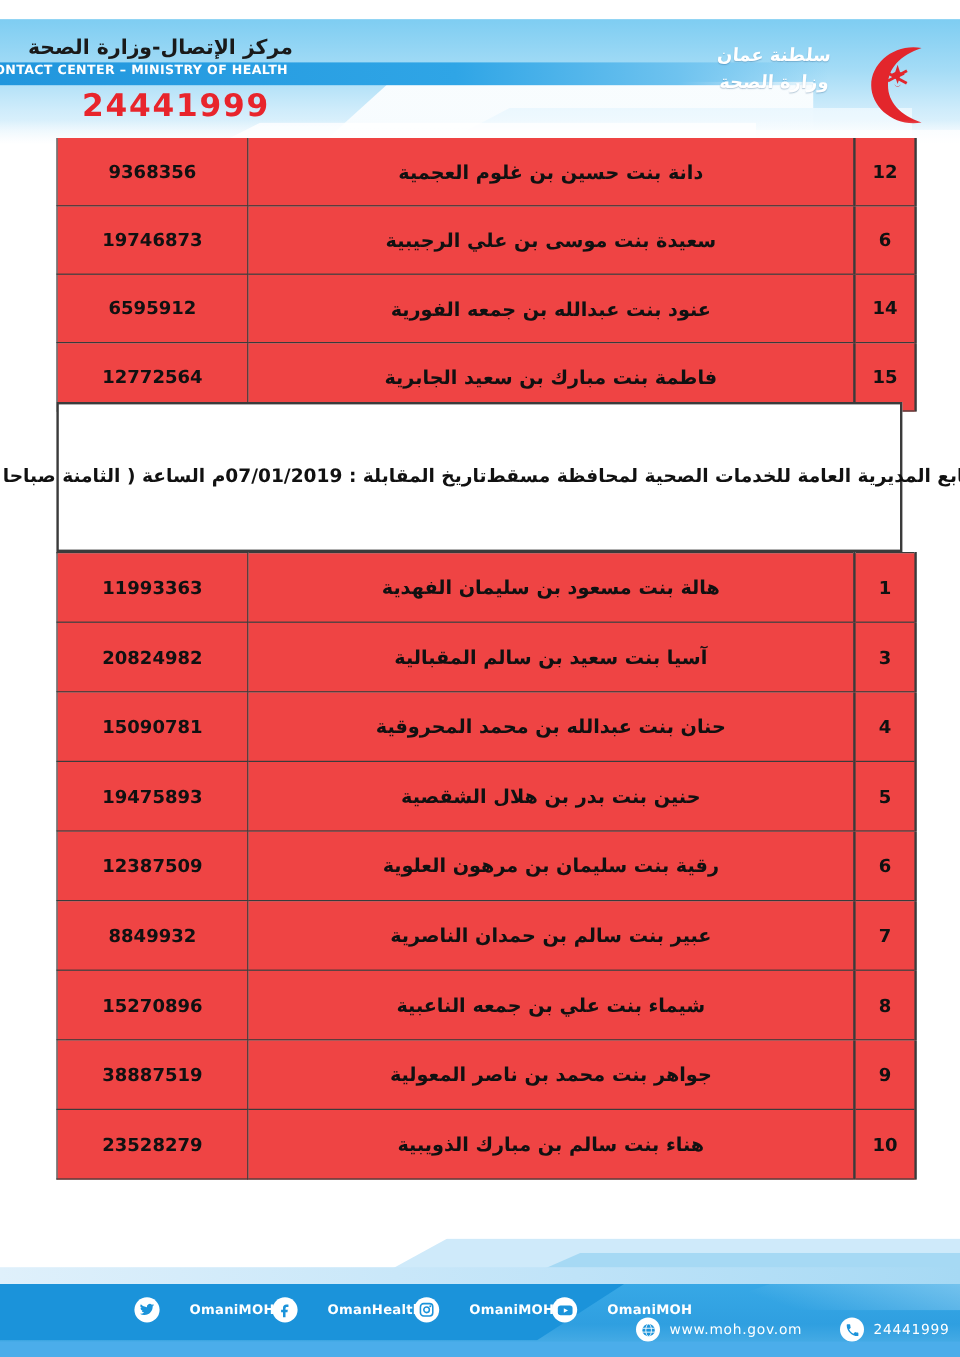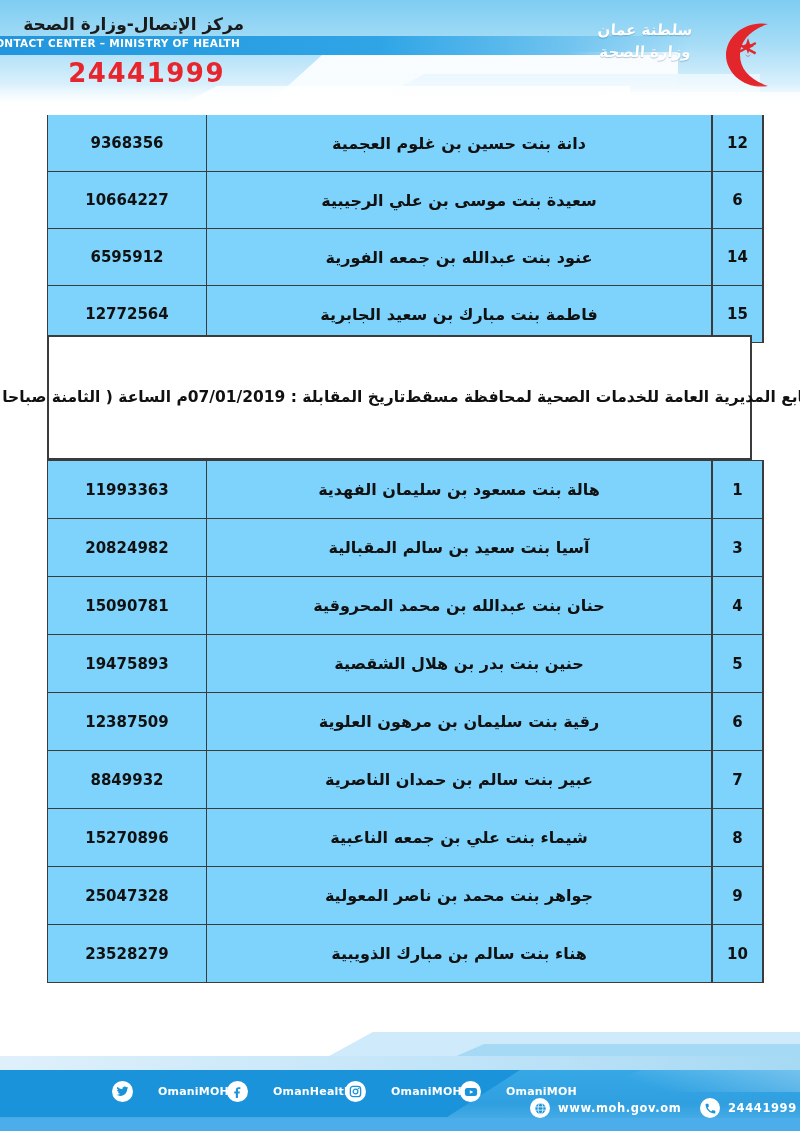--- a/index.html
+++ b/index.html
@@ -5,21 +5,21 @@
   html,body{margin:0;padding:0;}
   body{
     width:800px;height:1131px;
     background:#ffffff;
     font-family:"DejaVu Sans","Liberation Sans",sans-serif;
     overflow:hidden;position:relative;
   }
 
   
   .header{
-    position:absolute;left:0;top:0;width:800px;height:110px;
+    position:absolute;left:0;top:16px;width:800px;height:110px;
     background:linear-gradient(180deg,#9ed8f5 0%,#bfe6fa 45%,#e7f5fd 72%,#ffffff 100%);
     overflow:hidden;
   }
   .hdr-sky{
     position:absolute;left:0;top:0;width:800px;height:108px;
     background:linear-gradient(180deg,#7ecdf2 0%,#a5dcf6 40%,#cfecfb 70%,#f2fafe 100%);
   }
   
   .facet{position:absolute;background:#ffffff;opacity:.92;}
   .facet.f1{
@@ -85,21 +85,21 @@
 
   
   .doc{position:absolute;left:0;top:110px;width:800px;height:900px;}
 
   table.tbl{
     position:absolute;border-collapse:collapse;
     table-layout:fixed;
   }
   table.tbl td{
     border:1px solid #3b3b3b;
-    background:#7dd3fc;
+    background:#ef4444;
     font-family:"DejaVu Sans","Liberation Sans",sans-serif;
   }
   .c-id{width:156px;text-align:center;font-size:15px;font-weight:bold;color:#111;}
   .c-name{width:502px;text-align:center;font-size:16px;font-weight:bold;color:#111;direction:rtl;}
   .c-num{width:47px;text-align:center;font-size:15px;font-weight:bold;color:#111;
          border-left:2px solid #3b3b3b !important;border-right:2px solid #3b3b3b !important;}
 
   .t1{left:47px;top:5px;width:705px;}
   .t1 td{height:54px;}
   .t1 tr:first-child td{border-top:none;}
@@ -164,21 +164,21 @@
     display:flex;align-items:center;justify-content:center;flex:0 0 auto;
   }
   .soc .lbl{color:#ffffff;font-size:11px;font-weight:bold;white-space:nowrap;letter-spacing:.2px;}
   .s1{left:112px;} .s2{left:227px;} .s3{left:345px;} .s4{left:460px;}
 
   .rinfo{position:absolute;top:28px;display:flex;align-items:center;gap:8px;}
   .rinfo .ico{
     width:20px;height:20px;border-radius:50%;background:#ffffff;
     display:flex;align-items:center;justify-content:center;flex:0 0 auto;
   }
-  .rinfo .lbl{color:#ffffff;font-size:11.5px;font-weight:bold;letter-spacing:.6px;white-space:nowrap;}
+  .rinfo .lbl{color:#ffffff;font-size:11.5px;font-weight:normal;letter-spacing:.6px;white-space:nowrap;}
   .r1{left:530px;} .r2{left:700px;}
 </style>
 </head>
 <body>
 
 <div class="header">
   <div class="hdr-sky"></div>
   <div class="facet f1"></div>
   <div class="facet f2"></div>
   <div class="facet f3"></div>
@@ -210,21 +210,21 @@
 <div class="doc">
 
   <table class="tbl t1">
     <tbody>
       <tr>
         <td class="c-id">9368356</td>
         <td class="c-name">دانة بنت حسين بن غلوم العجمية</td>
         <td class="c-num">12</td>
       </tr>
       <tr>
-        <td class="c-id">10664227</td>
+        <td class="c-id">19746873</td>
         <td class="c-name">سعيدة بنت موسى بن علي الرجيبية</td>
         <td class="c-num">6</td>
       </tr>
       <tr>
         <td class="c-id">6595912</td>
         <td class="c-name">عنود بنت عبدالله بن جمعه الفورية</td>
         <td class="c-num">14</td>
       </tr>
       <tr>
         <td class="c-id">12772564</td>
@@ -270,21 +270,21 @@
         <td class="c-id">8849932</td>
         <td class="c-name">عبير بنت سالم بن حمدان الناصرية</td>
         <td class="c-num">7</td>
       </tr>
       <tr>
         <td class="c-id">15270896</td>
         <td class="c-name">شيماء بنت علي بن جمعه الناعبية</td>
         <td class="c-num">8</td>
       </tr>
       <tr>
-        <td class="c-id">25047328</td>
+        <td class="c-id">38887519</td>
         <td class="c-name">جواهر بنت محمد بن ناصر المعولية</td>
         <td class="c-num">9</td>
       </tr>
       <tr>
         <td class="c-id">23528279</td>
         <td class="c-name">هناء بنت سالم بن مبارك الذويبية</td>
         <td class="c-num">10</td>
       </tr>
     </tbody>
   </table>

